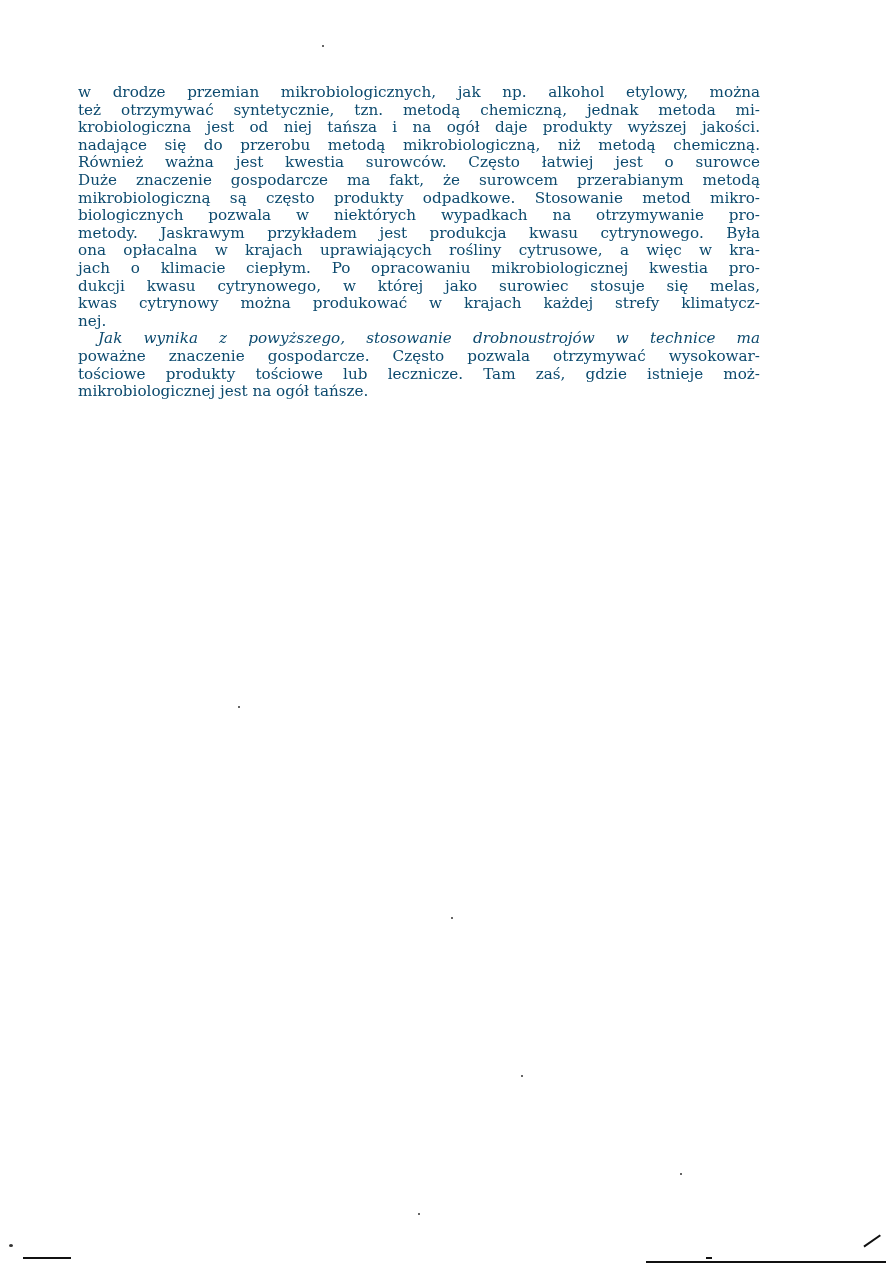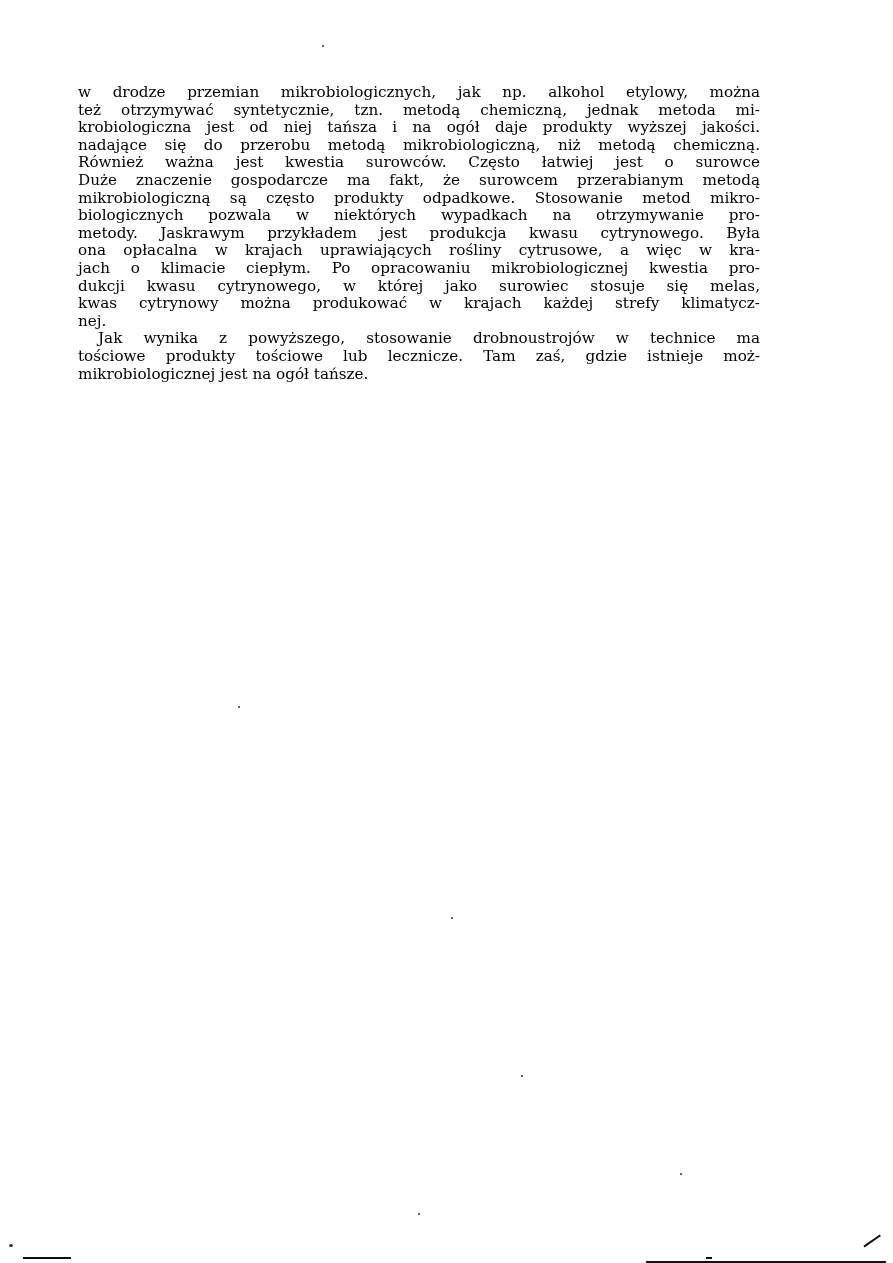--- a/index.html
+++ b/index.html
@@ -1,26 +1,26 @@
 <!DOCTYPE html>
 <html><head>
 <meta charset="utf-8">
 <style>
   html, body { margin: 0; padding: 0; background: #ffffff; }
   body { width: 893px; height: 1263px; position: relative; overflow: hidden; }
   .page { position: absolute; left: 0; top: 0; width: 893px; height: 1263px; background: #fff; }
   .text-block {
     position: absolute; left: 78px; top: 84px; width: 682px;
     font-family: "DejaVu Serif", "Liberation Serif", serif;
-    font-size: 15.2px; line-height: 17.6px; color: #000000;
+    font-size: 15.2px; line-height: 17.6px; color: #0c4a6e;
     text-align: justify;
   }
   .line { display: block; white-space: nowrap; text-align-last: justify; text-align: justify; }
   .line.last { text-align-last: left; }
-  .line.indent { padding-left: 20px; }
+  .line.indent { padding-left: 20px; font-style: italic; }
   .speck { position: absolute; background: #333; border-radius: 50%; }
   .scan-line { position: absolute; background: #111; }
 </style>
 </head>
 <body>
 
 <div class="page">
   <div class="text-block">
 
     <span class="line">w drodze przemian mikrobiologicznych, jak np. alkohol etylowy, można</span>
@@ -32,20 +32,21 @@
     <span class="line">mikrobiologiczną są często produkty odpadkowe. Stosowanie metod mikro-</span>
     <span class="line">biologicznych pozwala w niektórych wypadkach na otrzymywanie pro-</span>
     <span class="line">metody. Jaskrawym przykładem jest produkcja kwasu cytrynowego. Była</span>
     <span class="line">ona opłacalna w krajach uprawiających rośliny cytrusowe, a więc w kra-</span>
     <span class="line">jach o klimacie ciepłym. Po opracowaniu mikrobiologicznej kwestia pro-</span>
     <span class="line">dukcji kwasu cytrynowego, w której jako surowiec stosuje się melas,</span>
     <span class="line">kwas cytrynowy można produkować w krajach każdej strefy klimatycz-</span>
     <span class="line last">nej.</span>
 
     <span class="line indent">Jak wynika z powyższego, stosowanie drobnoustrojów w technice ma</span>
+    <span class="line">poważne znaczenie gospodarcze. Często pozwala otrzymywać wysokowar-</span>
     <span class="line">tościowe produkty tościowe lub lecznicze. Tam zaś, gdzie istnieje moż-</span>
     <span class="line last">mikrobiologicznej jest na ogół tańsze.</span>
   </div>
 
   <div class="speck" style="left:322px;top:45px;width:2px;height:2px;"></div>
   <div class="speck" style="left:238px;top:706px;width:2px;height:2px;"></div>
   <div class="speck" style="left:451px;top:917px;width:2px;height:2px;"></div>
   <div class="speck" style="left:521px;top:1075px;width:2px;height:2px;"></div>
   <div class="speck" style="left:680px;top:1173px;width:2px;height:2px;"></div>
   <div class="speck" style="left:418px;top:1213px;width:2px;height:2px;"></div>

